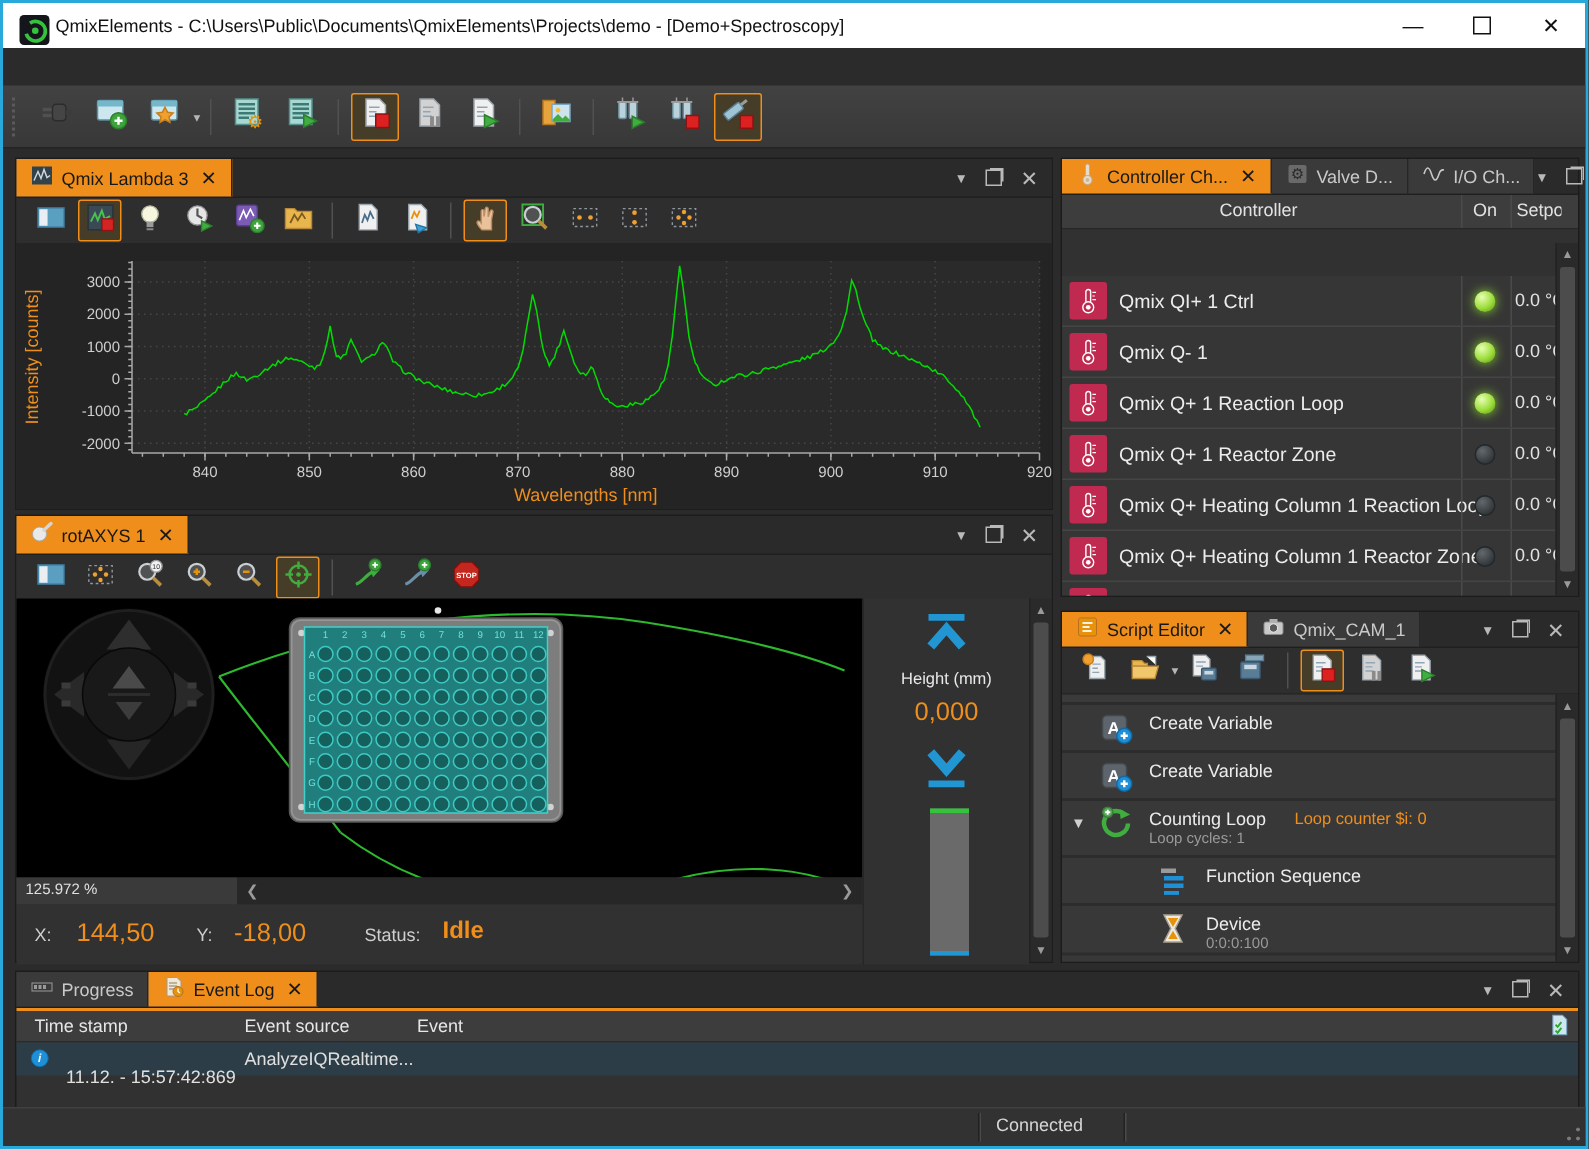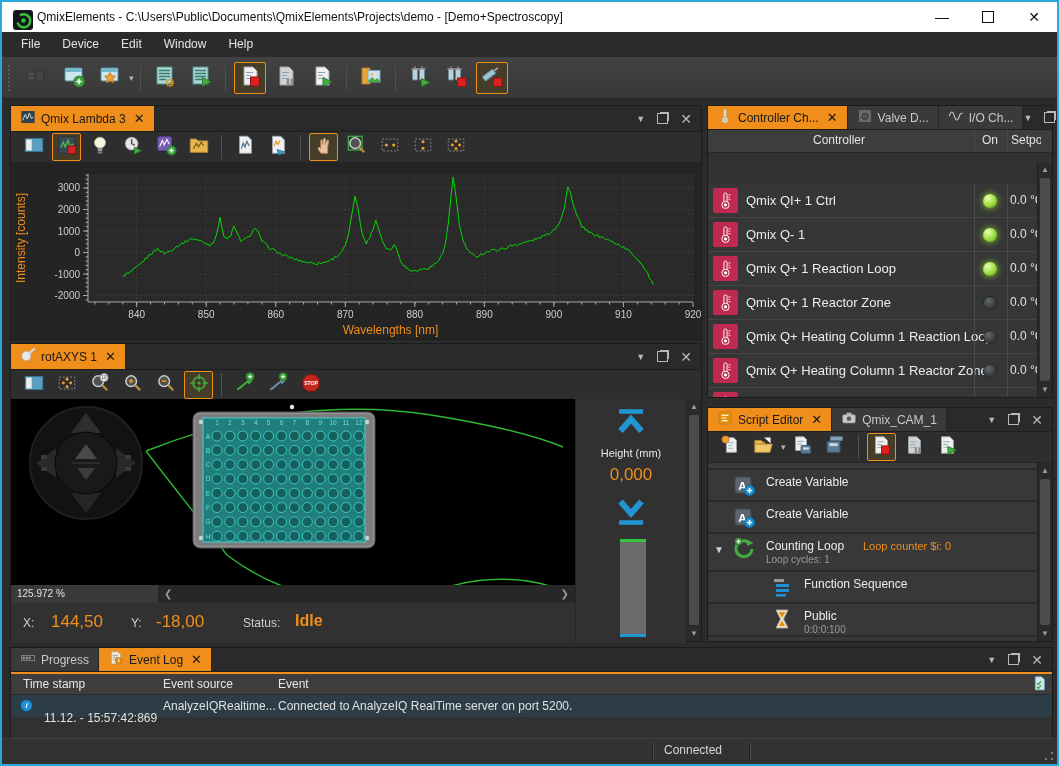--- a/index.html
+++ b/index.html
@@ -110,27 +110,20 @@
     <span class="ttext">QmixElements - C:\Users\Public\Documents\QmixElements\Projects\demo - [Demo+Spectroscopy]</span>
     <div class="wbtns">
       <div class="wbtn">—</div>
       <div class="wbtn">
           <span class="maxsq"></span>
         </div>
       <div class="wbtn">✕</div>
     </div>
   </div>
 
-  <div class="menubar" id="menubar">
-      <span class="menu-item">File</span>
-      <span class="menu-item">Device</span>
-      <span class="menu-item">Edit</span>
-      <span class="menu-item">Window</span>
-      <span class="menu-item">Help</span>
-    </div>
   <div class="toolbar" id="main-toolbar">
       <span class="grip"></span>
       <div class="tbtn">
         <span><svg viewBox="0 0 24 24" width="24" height="24" xmlns="http://www.w3.org/2000/svg">
             <path d="M2.5 10h7M2.5 14h7" stroke="#505050" stroke-width="2.4"></path>
             <rect x="9" y="6.5" width="9" height="11" rx="2.5" fill="#454545" stroke="#2c2c2c"></rect>
             <path d="M18 12h4" stroke="#3c3c3c" stroke-width="3.4"></path>
           </svg></span>
       </div>
       <div class="tbtn">
@@ -1005,21 +998,21 @@
               <rect x="6" y="19" width="10" height="2.6" fill="#1f8fd6"></rect>
             </svg></span>
           <span class="stitle" style="left:96px;">Function Sequence</span>
         </div>
         <div class="sitem" style="height: 31px;">
           <span class="sicon" style="left:62px;"><svg viewBox="0 0 24 24" width="24" height="24" xmlns="http://www.w3.org/2000/svg">
               <path d="M6 3h12l-4.5 9 4.5 9H6l4.5-9z" fill="#efeadf" stroke="#a8a090"></path>
               <path d="M8.5 5h7L12 11z" fill="#e8920a"></path>
               <path d="M12 13.5l3.2 5.5H8.8z" fill="#e8920a"></path>
             </svg></span>
-          <span class="stitle" style="left:96px;">Public</span>
+          <span class="stitle" style="left:96px;">Device</span>
           <span class="ssub" style="left:96px;">0:0:0:100</span>
         </div>
         <div class="sitem" style="height: 14px;">
           <span class="sicon" style="left:62px;"><svg viewBox="0 0 24 24" width="24" height="24" xmlns="http://www.w3.org/2000/svg">
               <rect x="9" y="4.5" width="6" height="14" fill="#d5dde2" stroke="#7a8a94"></rect>
               <path d="M9 8.5h6M9 11.5h6" stroke="#7a8a94"></path>
               <rect x="10.5" y="1.5" width="3" height="3" fill="#9aa5ad"></rect>
             </svg></span>
         </div>
       </div>
@@ -1068,21 +1061,20 @@
           </svg></span>
     </div>
     <div id="event-rows">
         <div class="erow">
           <span style="left:8px;top:3px;"><svg viewBox="0 0 24 24" width="15" height="15" xmlns="http://www.w3.org/2000/svg">
               <circle cx="12" cy="12" r="9" fill="#1f8fd6" stroke="#0d6eae"></circle>
               <text x="12" y="16.5" font-size="12.5" font-weight="bold" font-style="italic" text-anchor="middle" fill="#fff">i</text>
             </svg></span>
     <span style="left:33px;margin-top:12px;">11.12. - 15:57:42:869</span>
     <span style="left:152px;">AnalyzeIQRealtime...</span>
-    <span style="left:267px;">Connected to AnalyzeIQ RealTime server on port 5200.</span>
         </div>
       </div>
   </div>
 
   <div class="statusbar">
     <div class="sb-sep" style="left:650px;"></div>
     <span class="abs" style="left:662px;top:4px;">Connected</span>
     <div class="sb-sep" style="left:747px;"></div>
     <div class="sb-grip"></div>
   </div>

